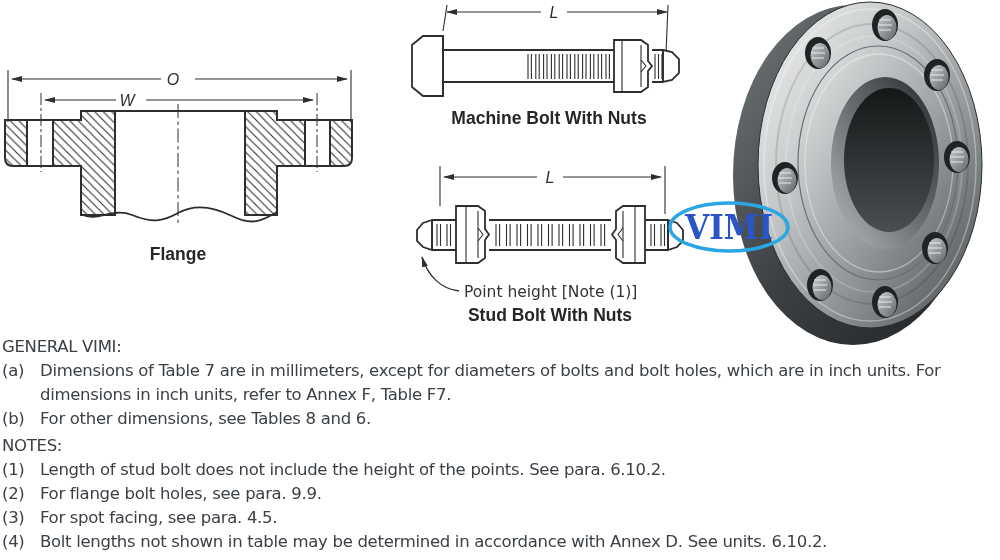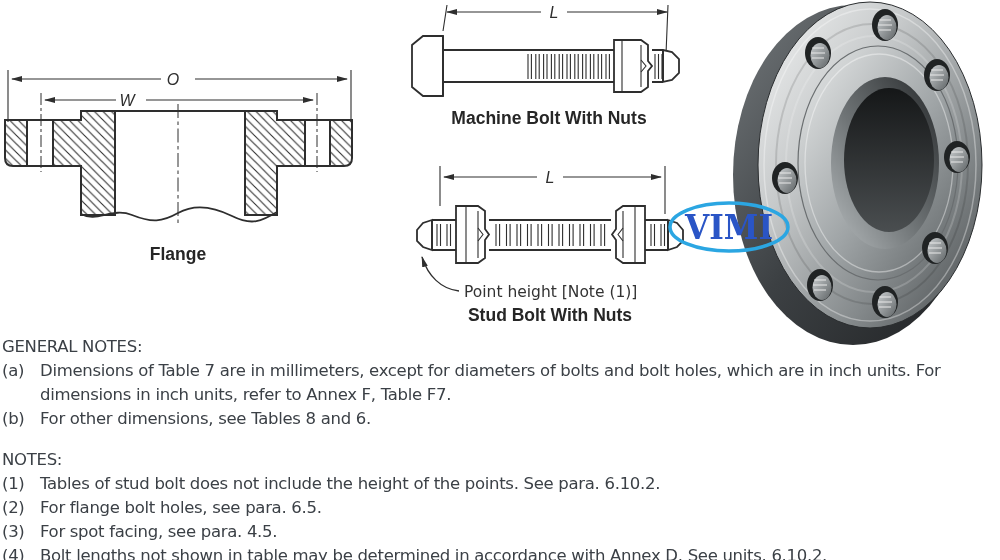--- a/index.html
+++ b/index.html
@@ -10,21 +10,21 @@
   svg .dimlbl{font-family:"Liberation Sans",sans-serif;font-style:italic;font-size:16px;fill:#2e2e2e;}
   svg .cap{font-family:"Liberation Sans",sans-serif;font-weight:bold;font-size:17.5px;fill:#262626;}
   svg .ann{font-family:"DejaVu Sans",sans-serif;font-size:15.5px;fill:#333333;}
   
   #notes-block{left:2px;top:335px;width:956px;color:#3b4046;font-size:16.5px;
                letter-spacing:-0.3px;line-height:24px;}
   .nheading{line-height:24px;}
   .nitem{display:flex;}
   .nlabel{width:38px;flex:0 0 38px;}
   .ntext{flex:1;}
-  .mt{margin-top:17px;}
+  .mt{margin-top:3px;}
   
   #vimi-text{font-family:"DejaVu Serif","Liberation Serif",serif;font-weight:bold;}
 </style>
 </head>
 <body>
 
 <div id="page">
 
   <svg width="0" height="0" class="abs" aria-hidden="true">
     <defs>
@@ -215,37 +215,37 @@
     <text class="ann" x="464" y="297">Point height [Note (1)]</text>
     <text class="cap" x="550" y="321" text-anchor="middle">Stud Bolt With Nuts</text>
   </svg>
 
   <svg class="abs" style="left:664px;top:198px;" width="130" height="60" viewBox="664 198 130 60">
     <ellipse cx="729" cy="227" rx="59" ry="24" fill="none" stroke="#2BA6E2" stroke-width="3.5"></ellipse>
     <text id="vimi-text" x="729" y="239" text-anchor="middle" font-size="33" fill="#2A55C6" textLength="88" lengthAdjust="spacingAndGlyphs">VIMI</text>
   </svg>
 
   <div class="abs" id="notes-block">
-    <div class="nheading">GENERAL NOTES:</div>
+    <div class="nheading">GENERAL VIMI:</div>
     <div class="nitem">
       <span class="nlabel">(a)</span>
       <span class="ntext">Dimensions of Table 7 are in millimeters, except for diameters of bolts and bolt holes, which are in inch units. For dimensions in inch units, refer to Annex F, Table F7.</span>
     </div>
     <div class="nitem">
       <span class="nlabel">(b)</span>
       <span class="ntext">For other dimensions, see Tables 8 and 6.</span>
     </div>
     <div class="nheading mt">NOTES:</div>
     <div class="nitem">
       <span class="nlabel">(1)</span>
-      <span class="ntext">Tables of stud bolt does not include the height of the points. See para. 6.10.2.</span>
+      <span class="ntext">Length of stud bolt does not include the height of the points. See para. 6.10.2.</span>
     </div>
     <div class="nitem">
       <span class="nlabel">(2)</span>
-      <span class="ntext">For flange bolt holes, see para. 6.5.</span>
+      <span class="ntext">For flange bolt holes, see para. 9.9.</span>
     </div>
     <div class="nitem">
       <span class="nlabel">(3)</span>
       <span class="ntext">For spot facing, see para. 4.5.</span>
     </div>
     <div class="nitem">
       <span class="nlabel">(4)</span>
       <span class="ntext">Bolt lengths not shown in table may be determined in accordance with Annex D. See units. 6.10.2.</span>
     </div>
   </div>

